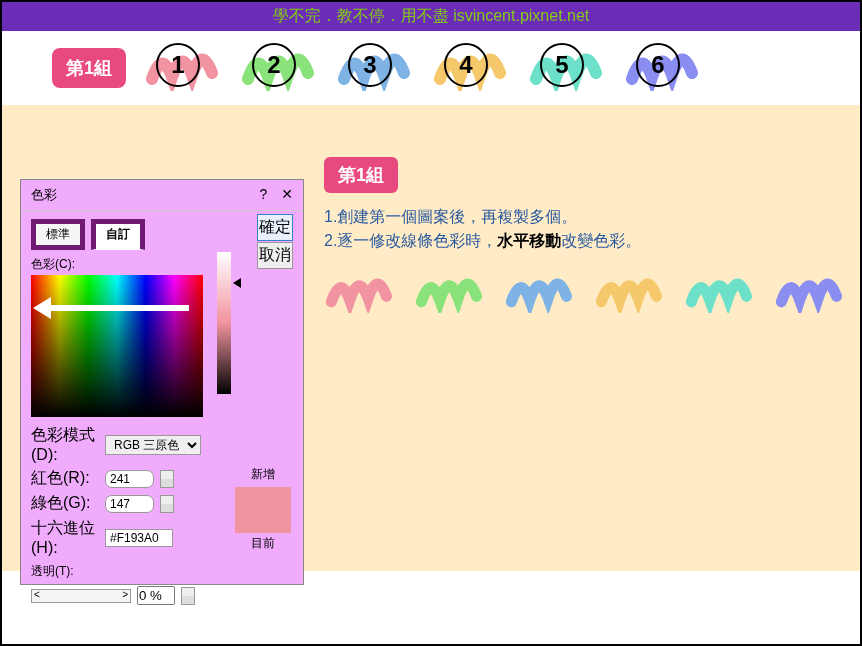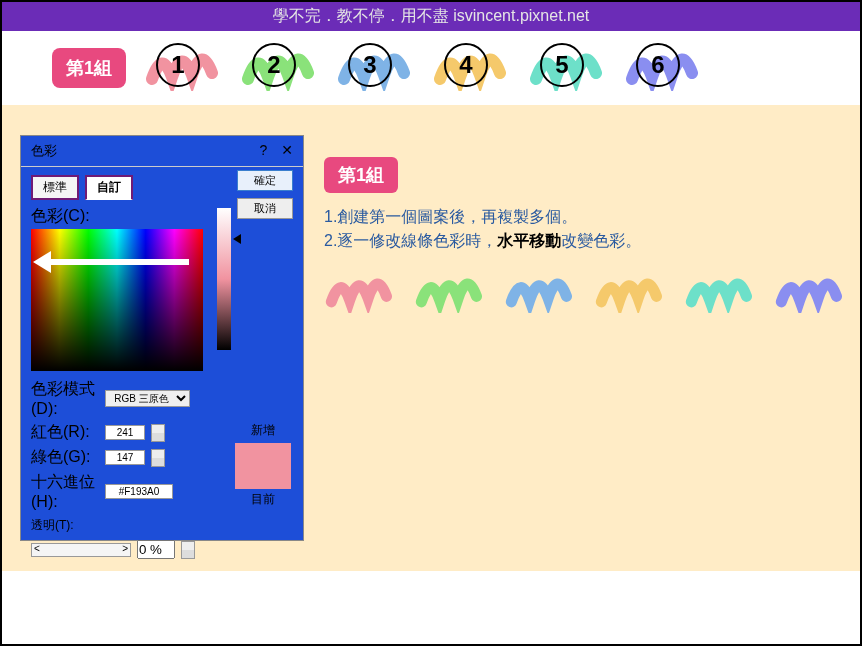--- a/index.html
+++ b/index.html
@@ -1,45 +1,45 @@
 <!DOCTYPE html>
 <html><head>
 <meta charset="utf-8">
 <style>
 * { box-sizing: border-box; margin: 0; padding: 0; }
 body { font-family: "Microsoft JhengHei", sans-serif; width: 862px; height: 646px; border: 2px solid #000; background: #fff; }
-.header { background: #6b2cb7; color: #e5e5e5; text-align: center; padding: 4px; font-size: 16px; }
+.header { background: #6b2cb7; color: #84cc16; text-align: center; padding: 4px; font-size: 16px; }
 .top-section { padding: 12px 50px; display: flex; align-items: center; gap: 30px; }
 .group-badge { background: #e8497f; color: #fff; padding: 8px 14px; border-radius: 8px; font-size: 18px; font-weight: bold; }
 .circles { display: flex; gap: 46px; }
 .circle-item { position: relative; width: 50px; height: 50px; }
 .scribble-bg { position: absolute; top: -4px; left: -12px; width: 74px; height: 52px; }
 .circle { position: relative; width: 44px; height: 44px; border: 2px solid #000; border-radius: 50%; display: flex; align-items: center; justify-content: center; font-size: 24px; font-weight: bold; z-index: 2; }
 .bottom-section { background: #ffecc6; padding: 30px 18px; height: 466px; display: flex; gap: 20px; }
-.dialog { background: #1d4ed8; border: 1px solid #888; width: 296px; height: 406px; font-size: 12px; position: relative; }
+.dialog { background: #f0abfc; border: 1px solid #888; width: 296px; height: 406px; font-size: 12px; position: relative; margin-top: 44px; }
 .dialog-title { display: flex; justify-content: space-between; padding: 6px 10px; border-bottom: 1px solid #ccc; }
 .dialog-title-text { font-size: 13px; }
 .dialog-ctrl { display: flex; gap: 14px; font-size: 14px; }
 .dialog-body { padding: 8px 10px; }
 .tabs { display: flex; gap: 6px; margin-bottom: 6px; }
-.tab { padding: 2px 10px; border: 2px solid #701a75; font-size: 12px; background: #f5f5f5; }
+.tab { padding: 2px 10px; border: 5px solid #701a75; font-size: 12px; background: #f5f5f5; }
 .tab.active { background: #fff; border-bottom: 1px solid #fff; font-weight: bold; }
-.btn { position: absolute; right: 10px; width: 56px; padding: 2px 0; text-align: center; border: 1px solid #999; background: #eee; font-size: 11px; }
+.btn { position: absolute; right: 10px; width: 36px; padding: 2px 0; text-align: center; border: 1px solid #999; background: #eee; font-size: 16px; }
 .btn-ok { top: 34px; background: #e8f0fb; border: 1px solid #3a7fce; }
 .btn-cancel { top: 62px; }
-.label-sm { font-size: 16px; margin-bottom: 2px; }
+.label-sm { font-size: 12px; margin-bottom: 2px; }
 .spectrum { width: 172px; height: 142px; background: linear-gradient(to bottom, rgba(255,255,255,0), rgba(0,0,0,1)), linear-gradient(to right, #f00, #ff0, #0f0, #0ff, #00f, #f0f, #f00); position: relative; margin-bottom: 8px; }
 .arrow-line { position: absolute; top: 30px; left: 8px; width: 150px; height: 6px; background: #fff; }
 .arrow-head { position: absolute; top: 22px; left: 2px; width: 0; height: 0; border-right: 18px solid #fff; border-top: 11px solid transparent; border-bottom: 11px solid transparent; }
 .lum-bar { position: absolute; left: 196px; top: 72px; width: 14px; height: 142px; background: linear-gradient(to bottom, #fff, #f193a0, #000); }
 .lum-ptr { position: absolute; left: 212px; top: 98px; width: 0; height: 0; border-right: 8px solid #000; border-top: 5px solid transparent; border-bottom: 5px solid transparent; }
 .row { display: flex; align-items: center; gap: 6px; margin-bottom: 4px; }
 .row label { width: 68px; font-size: 16px; }
-.row input, .row select { border: 1px solid #999; padding: 1px 4px; font-size: 10px; text-align: center; }
-.num-input { width: 40px; }
+.row input, .row select { border: 1px solid #999; padding: 1px 4px; font-size: 12px; }
+.num-input { width: 49px; border-radius: 7px; }
 .spinner { width: 14px; height: 18px; border: 1px solid #999; background: linear-gradient(#eee 50%, #ddd 50%); }
 .hex-input { width: 68px; }
 .preview-box { position: absolute; right: 12px; bottom: 32px; text-align: center; font-family: Liberation Serif, serif; }
 .preview-box .swatch { width: 56px; height: 46px; background: #f193a0; margin: 4px 0 2px; }
 .preview-lbl { font-size: 12px; }
 .transparency { display: flex; align-items: center; gap: 6px; margin-top: 6px; }
 .slider-track { width: 100px; height: 14px; border: 1px solid #999; position: relative; background: #f5f5f5; }
 .slider-track::before { content: "<"; position: absolute; left: 2px; top: -1px; font-size: 10px; }
 .slider-track::after { content: ">"; position: absolute; right: 2px; top: -1px; font-size: 10px; }
 .pct-input { width: 38px; }

